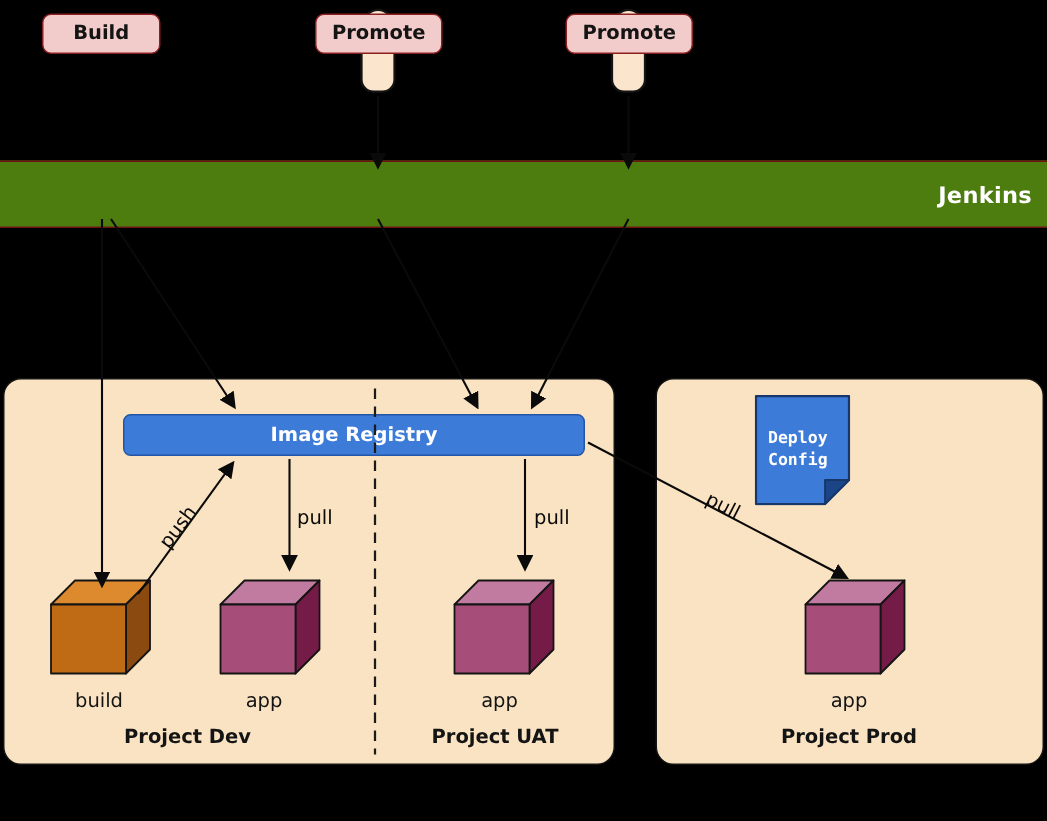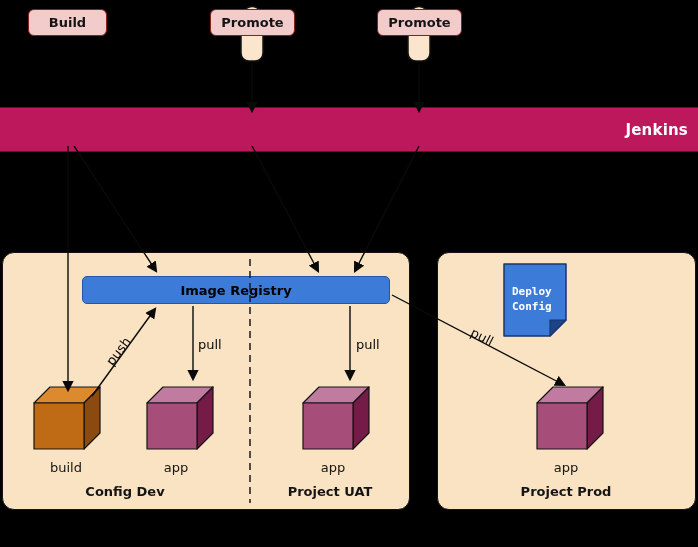--- a/index.html
+++ b/index.html
@@ -3,21 +3,21 @@
 <meta charset="utf-8">
 <style>
   html,body{margin:0;padding:0;background:#000;}
   .stage{
     position:relative;width:698px;height:547px;overflow:hidden;background:#000;
     font-family:"DejaVu Sans","Liberation Sans",sans-serif;
   }
   
   .jenkins-bar{
     position:absolute;left:0;top:107px;width:698px;height:45px;
-    background:#be185d;border-top:1px solid #6E1414;border-bottom:1px solid #6E1414;
+    background:#4d7c0f;border-top:1px solid #6E1414;border-bottom:1px solid #6E1414;
     box-sizing:border-box;
     padding-left:30px;
   }
   .jenkins-title{
     position:absolute;right:10px;top:0;height:100%;display:flex;align-items:center;
     color:#ffffff;font-weight:bold;font-size:15px;letter-spacing:.2px;
   }
   .jbtn{
     position:absolute;top:9px;height:27px;background:#F2CCCA;border:1.5px solid #8B1E1E;
     border-radius:6px;display:flex;align-items:center;justify-content:center;
@@ -33,21 +33,21 @@
   
   .project-box{
     position:absolute;top:252px;height:258px;background:#FAE3C2;
     border:1.5px solid #141414;border-radius:12px;box-sizing:border-box;
   }
   .box-devuat{left:2px;width:408px;}
   .box-prod{left:437px;width:259px;}
   
   .registry{
     position:absolute;left:82px;top:276px;width:308px;height:28px;background:#3D7BD9;
-    border:1.5px solid #2456A8;border-radius:5px;color:#000000;font-weight:bold;font-size:13px;
+    border:1.5px solid #2456A8;border-radius:5px;color:#ffffff;font-weight:bold;font-size:13px;
     display:flex;align-items:center;justify-content:center;box-sizing:border-box;
   }
   
   .note{position:absolute;left:503px;top:263px;width:64px;height:74px;}
   .note text{
     font-family:"DejaVu Sans Mono","Liberation Mono",monospace;
     font-size:11px;font-weight:bold;fill:#ffffff;
   }
   
   .cube{position:absolute;}
@@ -123,21 +123,21 @@
     <path d="M1,17 L17,1 H67 L51,17 Z" fill="#C27BA0" stroke="#141414" stroke-width="1.2" stroke-linejoin="round"></path>
     <path d="M51,17 L67,1 V47 L51,63 Z" fill="#741B47" stroke="#141414" stroke-width="1.2" stroke-linejoin="round"></path>
     <path d="M1,17 H51 V63 H1 Z" fill="#A64D79" stroke="#141414" stroke-width="1.2" stroke-linejoin="round"></path>
   </svg>
 
   <div class="cube-label lbl-build">build</div>
   <div class="cube-label lbl-app-dev">app</div>
   <div class="cube-label lbl-app-uat">app</div>
   <div class="cube-label lbl-app-prod">app</div>
 
-  <div class="project-label plbl-dev">Config Dev</div>
+  <div class="project-label plbl-dev">Project Dev</div>
   <div class="project-label plbl-prod">Project Prod</div>
   <div class="project-label plbl-uat">Project UAT</div>
 
   <svg class="overlay" width="698" height="547">
     <defs>
       <marker id="arrow" viewBox="0 0 10 10" markerWidth="8" markerHeight="8" refX="8" refY="5" orient="auto">
         <path d="M0,0 L10,5 L0,10 Z" fill="#0a0a0a"></path>
       </marker>
     </defs>
 

